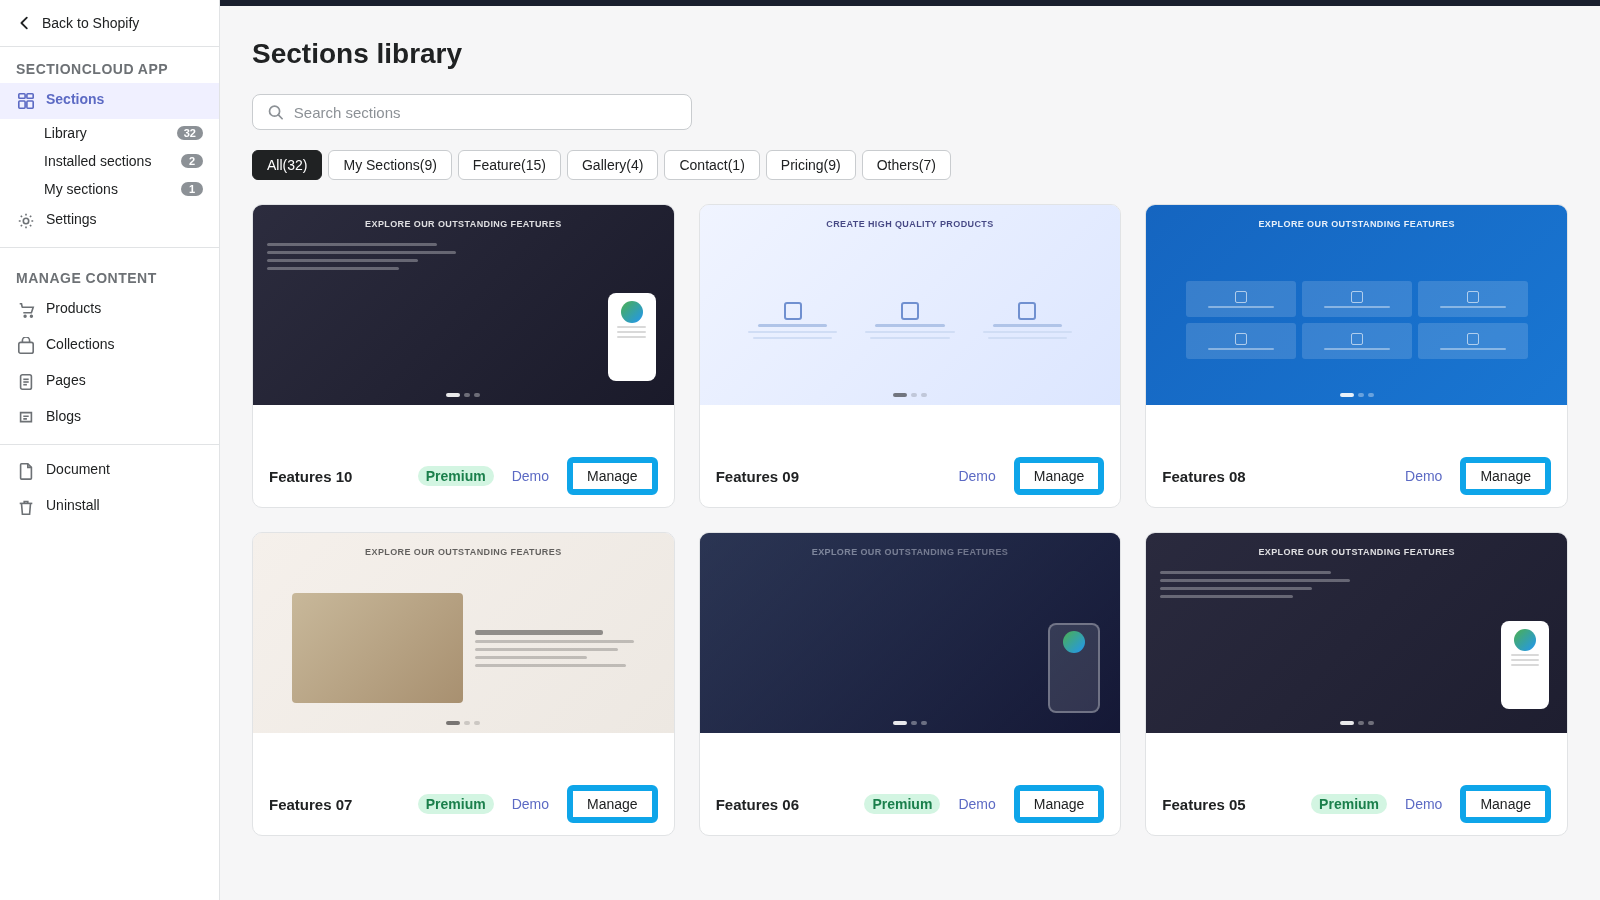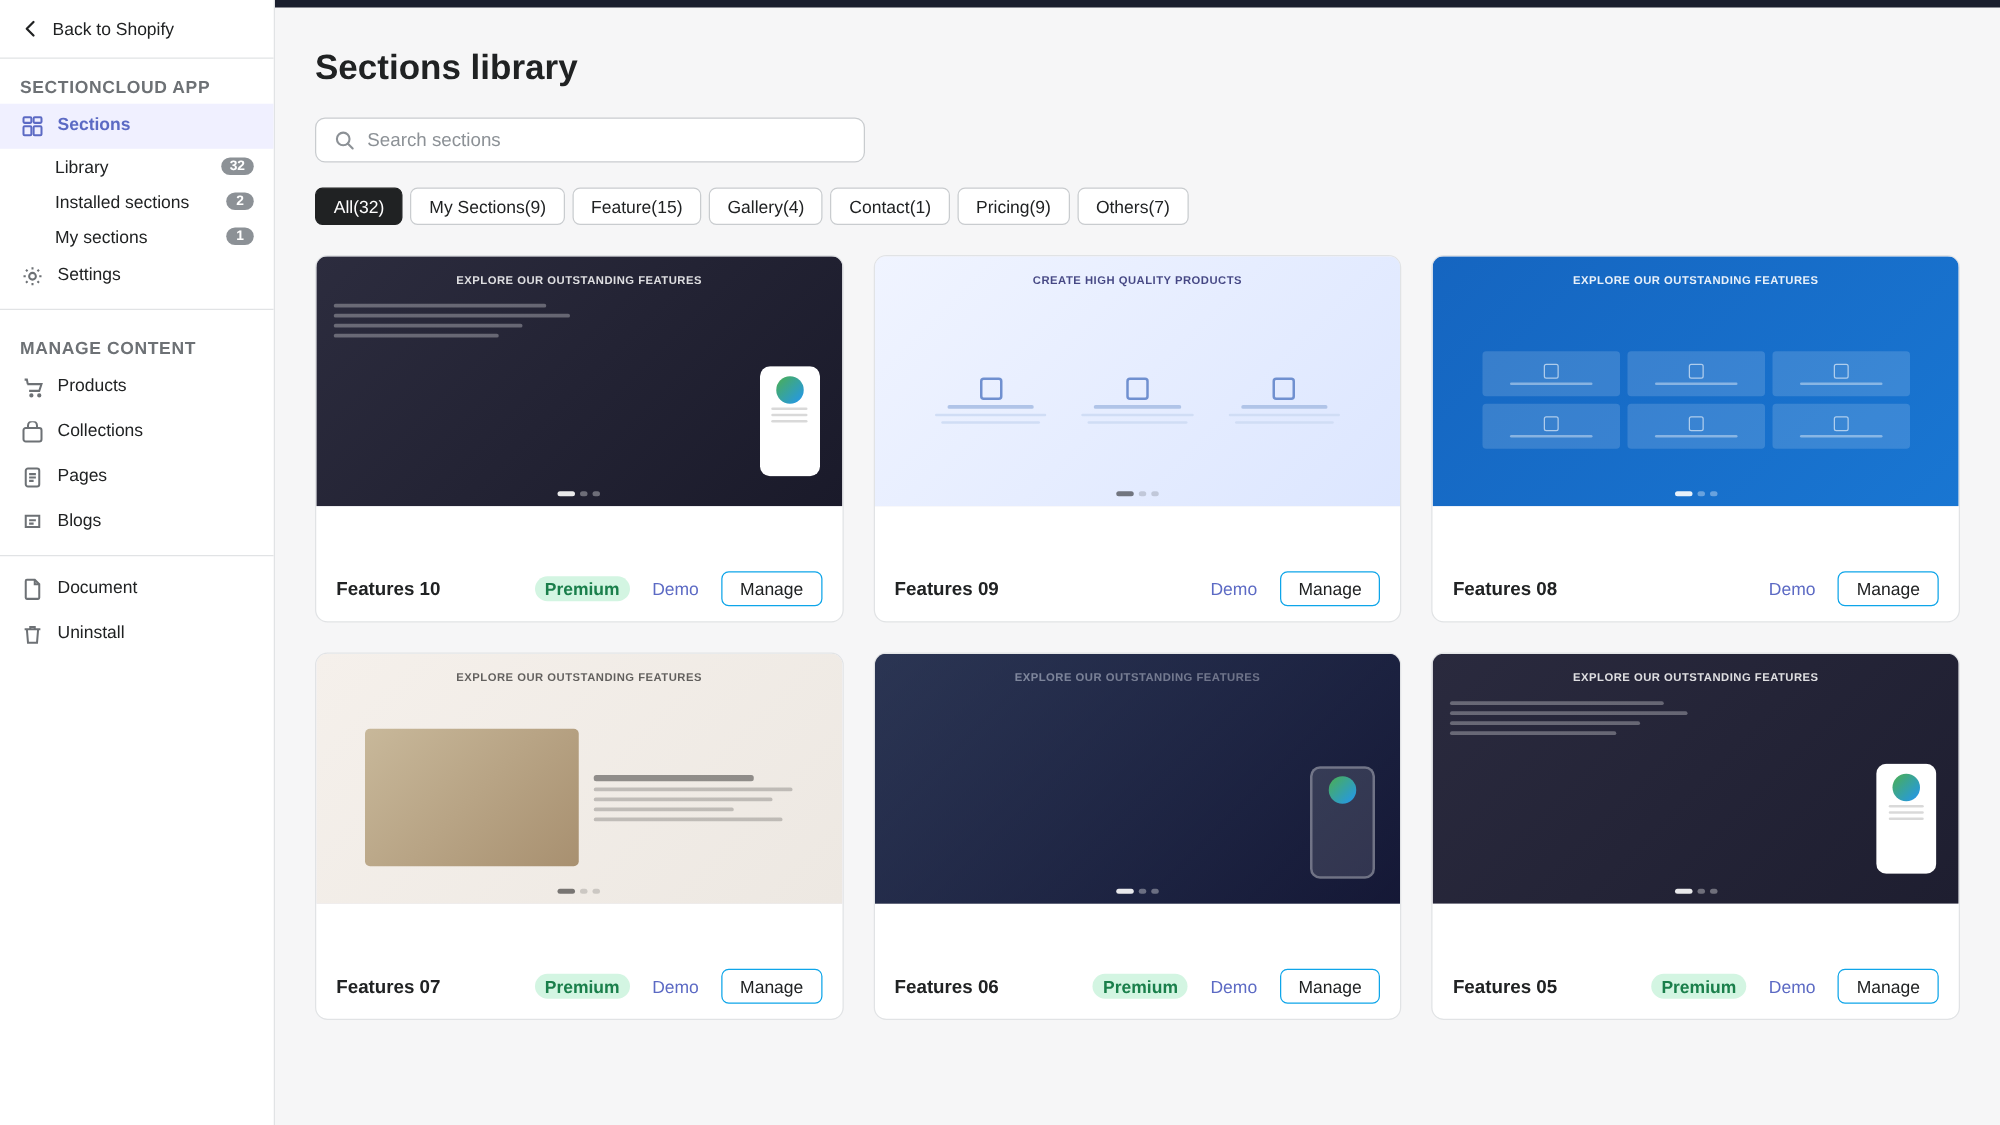--- a/index.html
+++ b/index.html
@@ -214,21 +214,21 @@
       border: none;
       color: #5c6ac4;
       font-size: 14px;
       font-weight: 500;
       cursor: pointer;
       padding: 4px 8px;
     }
 
     .btn-manage {
       background: #fff;
-      border: 1px solid #0ea5e9;
+      border: 6px solid #0ea5e9;
       border-radius: 6px;
       color: #202223;
       font-size: 14px;
       font-weight: 500;
       cursor: pointer;
       padding: 5px 14px;
     }
 
     
     .arrow-left-svg { width: 18px; height: 18px; }

